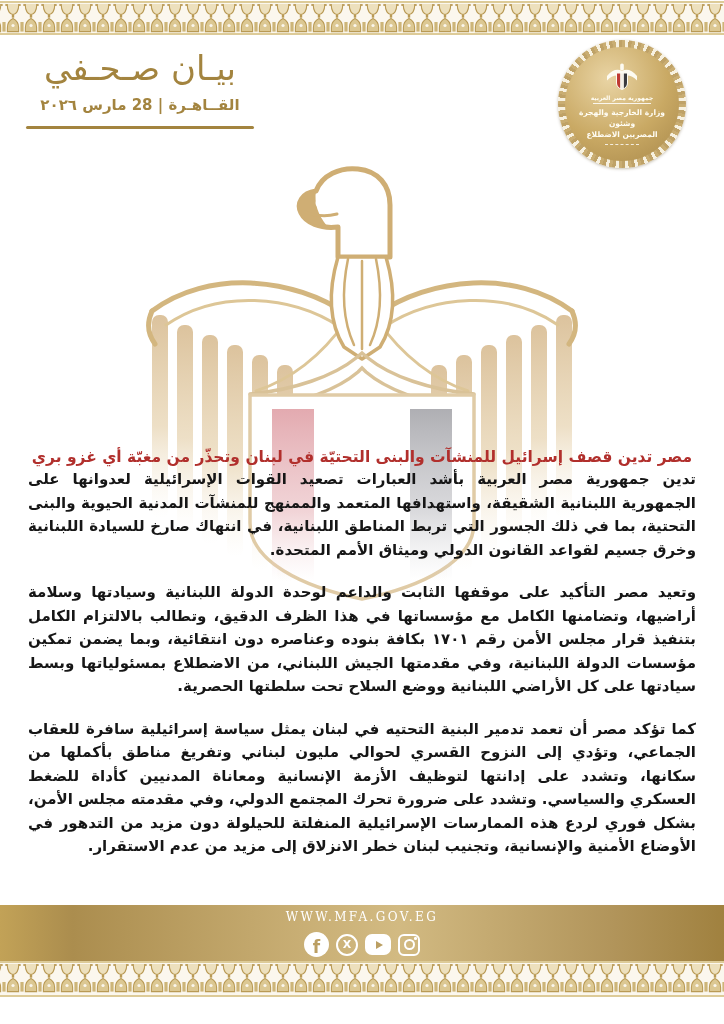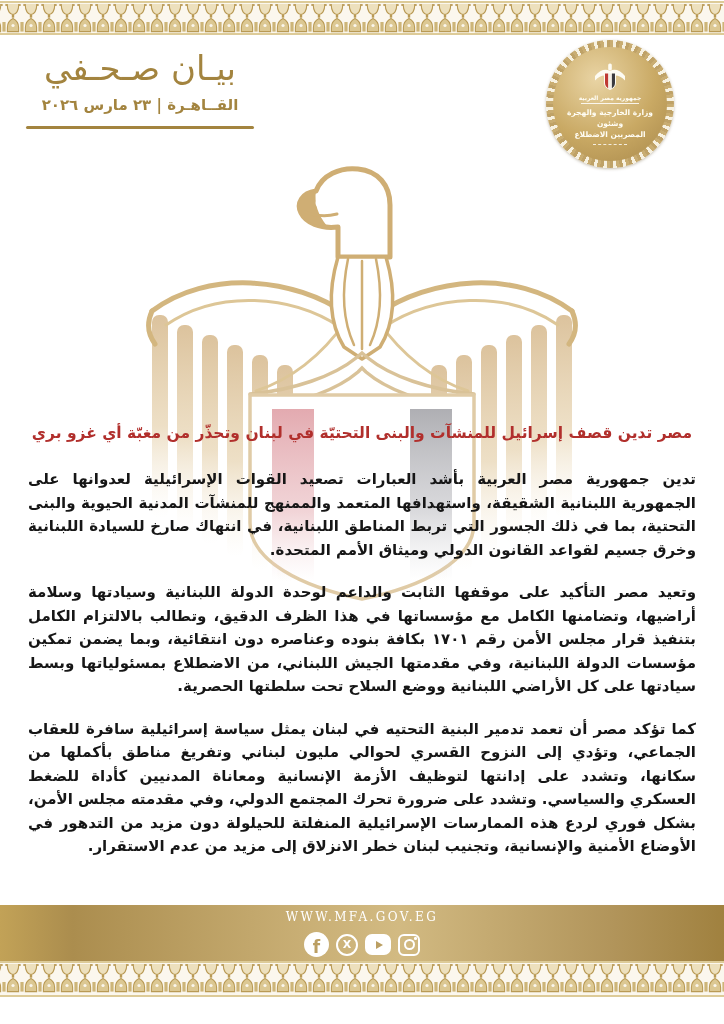--- a/index.html
+++ b/index.html
@@ -13,38 +13,38 @@
   .ornament-bottom{top:961px;height:32px;}
   .ornament svg{flex:none;}
 
   
   .title-block{position:absolute;left:26px;top:48px;width:228px;text-align:center;color:var(--gold,#a3843f);}
   .title{font-size:34px;font-weight:normal;line-height:1.2;}
   .dateline{font-size:15px;font-weight:bold;margin-top:7px;}
   .title-rule{height:3px;background:var(--gold,#a3843f);margin-top:12px;border-radius:2px;}
 
   
-  .seal{position:absolute;top:40px;right:50px;width:128px;height:128px;text-decoration:underline;}
+  .seal{position:absolute;top:40px;right:38px;width:128px;height:128px;text-decoration:underline;}
   .seal-ring{position:absolute;inset:0;border-radius:50%;
      background:repeating-conic-gradient(#c9ad72 0deg 3deg,#f7f1e0 3deg 6deg,#bfa267 6deg 9deg);
      box-shadow:0 1px 3px rgba(90,70,30,.35);}
   .seal-disc{position:absolute;inset:7px;border-radius:50%;
      background:radial-gradient(circle at 38% 28%,#e9d4a4,#c9a964 55%,#a8884a 100%);
      display:flex;flex-direction:column;align-items:center;justify-content:center;
      text-align:center;color:#fffdf4;direction:rtl;}
   .seal-country{font-size:6px;font-weight:bold;margin-top:2px;}
   .seal-divider{width:58px;height:1px;background:rgba(255,255,255,.85);margin:2.5px 0;}
   .seal-ministry{font-size:7.5px;font-weight:bold;line-height:1.5;}
   .seal-dashes{width:34px;border-top:1px dashed rgba(255,255,255,.8);margin-top:4px;}
 
   
   .emblem{position:absolute;left:142px;top:163px;width:440px;height:440px;}
 
   
-  .headline{position:absolute;top:424px;left:0;width:724px;text-align:center;direction:rtl;
+  .headline{position:absolute;top:448px;left:0;width:724px;text-align:center;direction:rtl;
     color:var(--red,#b12f2c);font-weight:bold;font-size:15.5px;white-space:nowrap;}
 
   
   .body-text{position:absolute;top:468px;right:28px;left:28px;direction:rtl;
     text-align:justify;text-align-last:right;font-weight:bold;font-size:15px;
     line-height:23.5px;color:var(--ink,#161616);}
   .body-text p{margin:0 0 19px 0;}
 
   
   .footer-bar{position:absolute;left:0;top:905px;width:724px;height:57px;
@@ -517,21 +517,21 @@
     <rect x="7.8" y="11.5" width="2.4" height="3.2" fill="#b99a55"></rect>
     <path d="M9,15.5 C5,17.5 3.4,20.5 3.4,24.5 L3.4,28.6 L14.6,28.6 L14.6,24.5 C14.6,20.5 13,17.5 9,15.5 Z" fill="#dcc893" stroke="#b99a55" stroke-width="1.1"></path>
     <circle cx="9" cy="22.5" r="1.6" fill="#faf6ec"></circle>
     <rect x="0" y="19" width="1.6" height="9.6" fill="#cdb578"></rect>
     <rect x="16.4" y="19" width="1.6" height="9.6" fill="#cdb578"></rect>
   </svg>
 </div>
 
   <div class="title-block">
     <div class="title">بيـان صـحـفي</div>
-    <div class="dateline">القــاهـرة | ٢٣ مارس ٢٠٢٦</div>
+    <div class="dateline">القــاهـرة | 28 مارس ٢٠٢٦</div>
     <div class="title-rule"></div>
   </div>
 
   <div class="seal">
     <div class="seal-ring"></div>
     <div class="seal-disc">
       <svg width="34" height="29" viewBox="0 0 34 29">
         <defs>
             <clipPath id="msc">
               <path d="M11.5,10 H22.5 V20 Q22.5,24.5 17,26.5 Q11.5,24.5 11.5,20 Z"></path>

